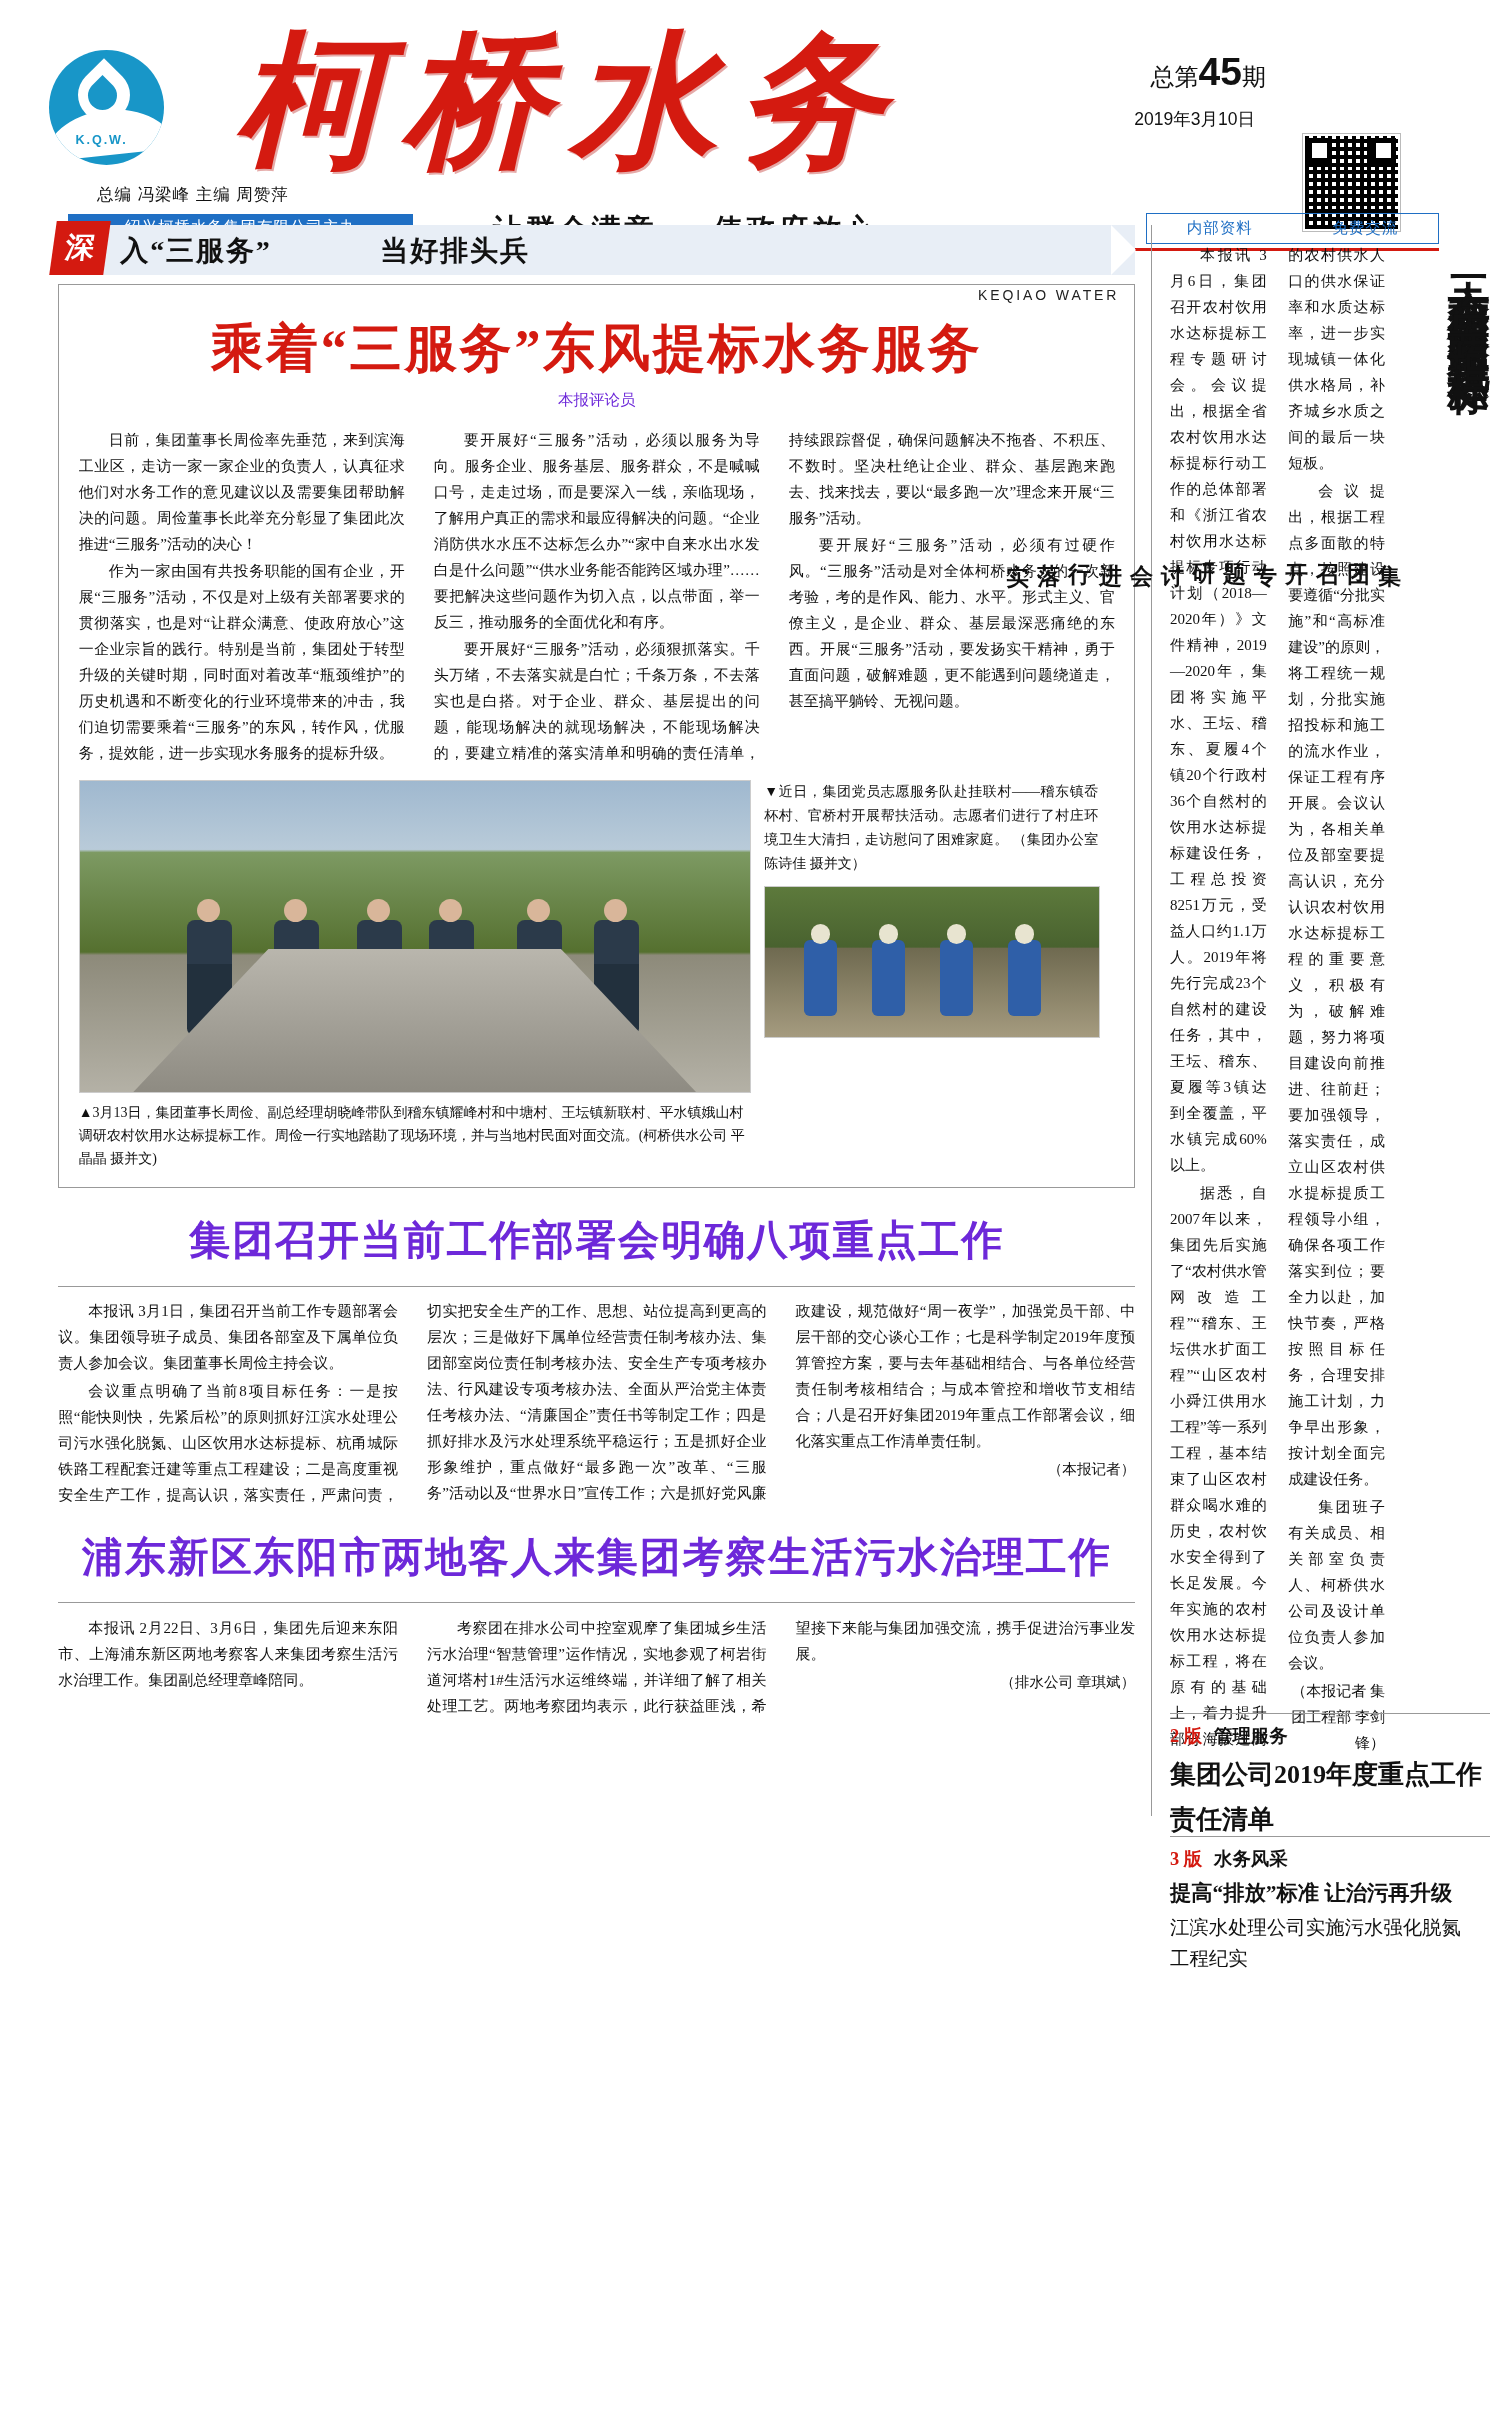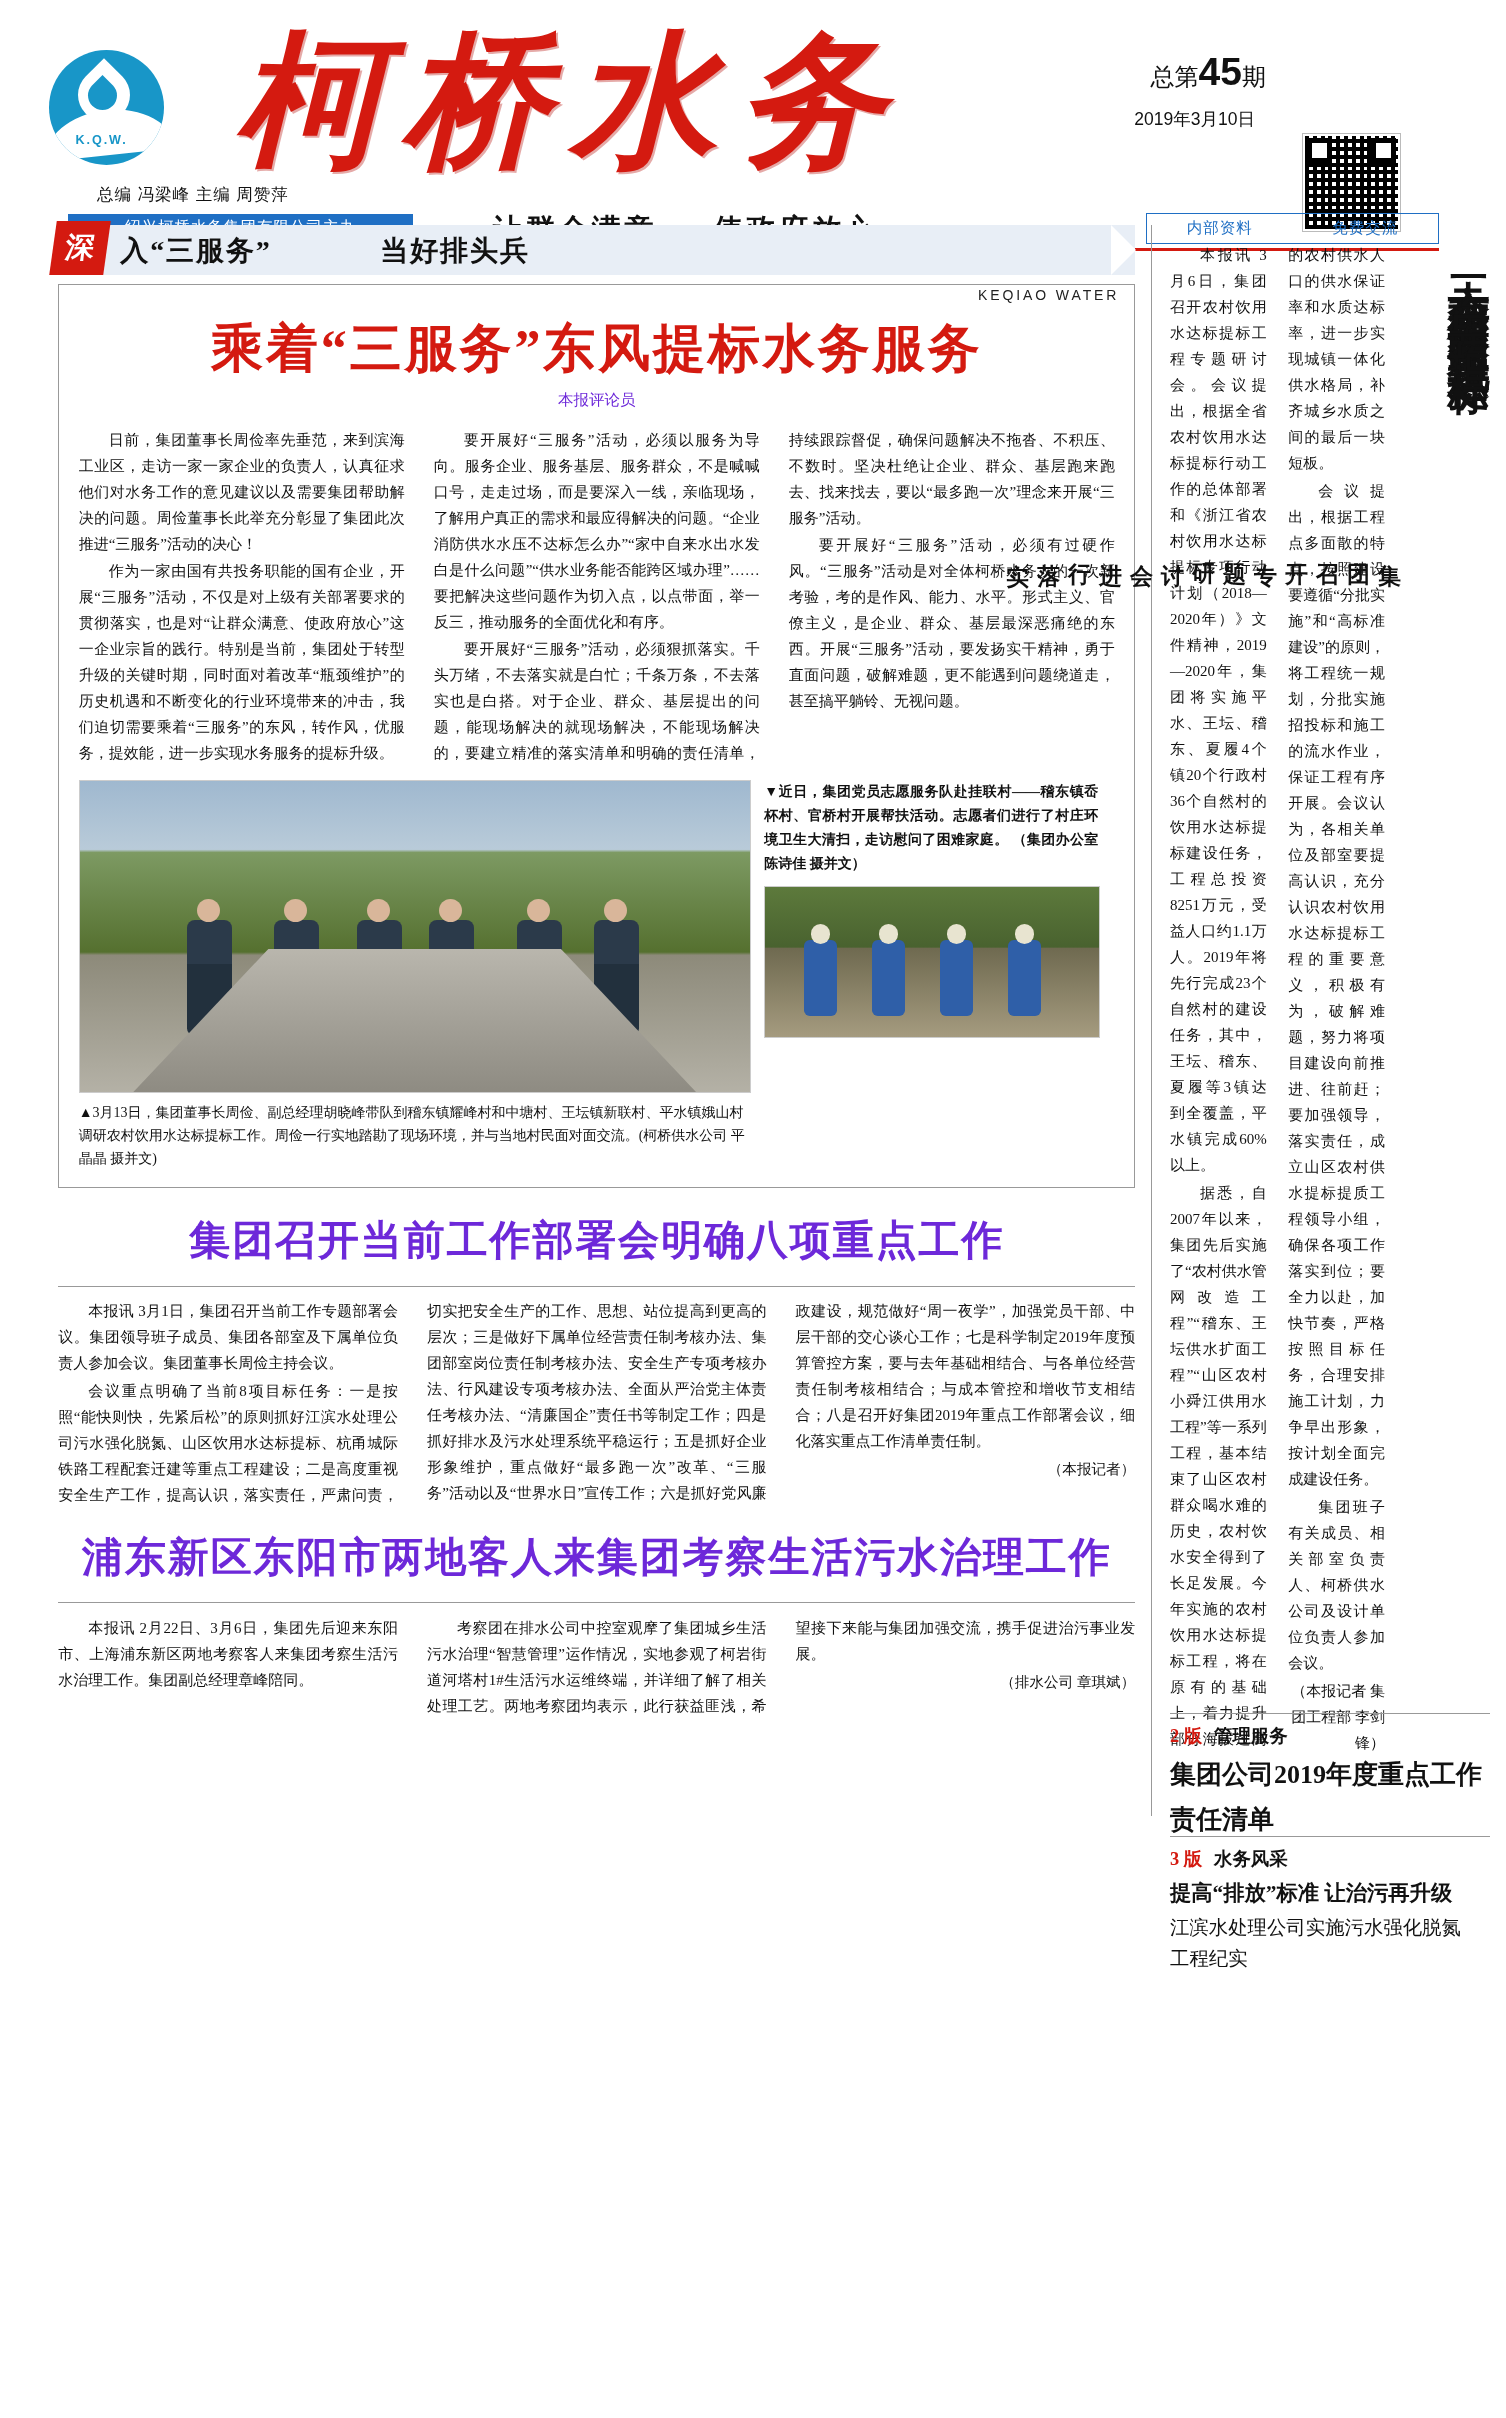--- a/index.html
+++ b/index.html
@@ -317,21 +317,21 @@
                   </div>
                 <div class="person" style="left:514px;">
                     <div class="head"></div>
                   </div>
               </div>
             </div>
             <div class="caption" style="width:670px;margin-top:7.8px;">▲3月13日，集团董事长周俭、副总经理胡晓峰带队到稽东镇耀峰村和中塘村、王坛镇新联村、平水镇娥山村调研农村饮用水达标提标工作。周俭一行实地踏勘了现场环境，并与当地村民面对面交流。(柯桥供水公司   平晶晶   摄并文)</div>
           </div>
 
           <div class="photo-side">
-            <div class="caption-right" style="margin-bottom:9.7px;font-weight:bold;">▼近日，集团党员志愿服务队赴挂联村——稽东镇岙杯村、官桥村开展帮扶活动。志愿者们进行了村庄环境卫生大清扫，走访慰问了困难家庭。
+            <div class="caption-right" style="margin-bottom:9.7px;">▼近日，集团党员志愿服务队赴挂联村——稽东镇岙杯村、官桥村开展帮扶活动。志愿者们进行了村庄环境卫生大清扫，走访慰问了困难家庭。
 （集团办公室   陈诗佳   摄并文）</div>
             <div class="photo-small">
               <div class="ph vol">
                 <div class="w" style="left:39px;">
                     <div class="hd"></div>
                   </div>
                 <div class="w" style="left:107px;">
                     <div class="hd"></div>
                   </div>
                 <div class="w" style="left:175px;">

